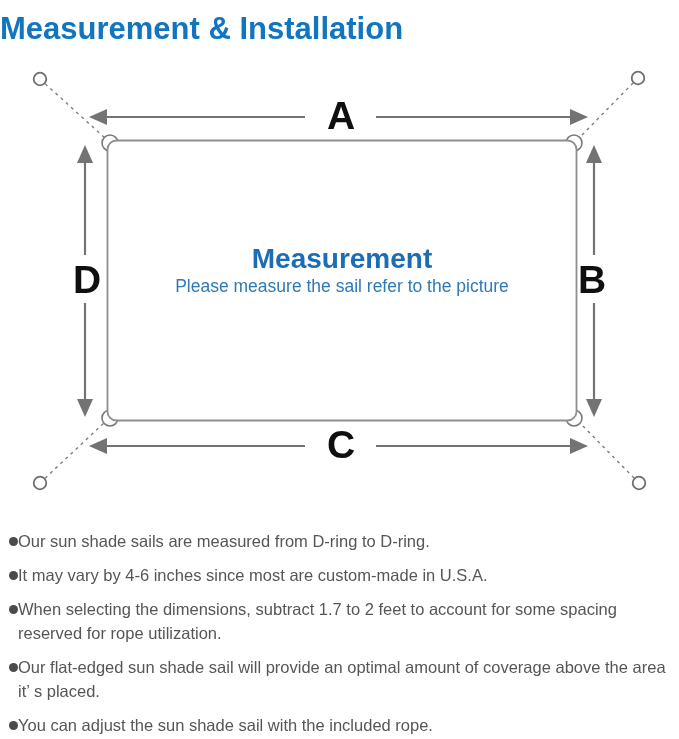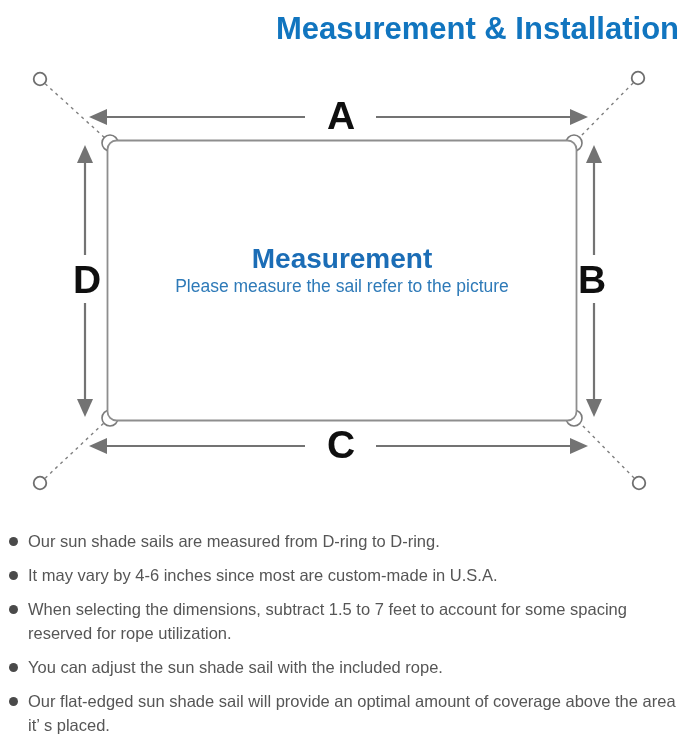--- a/index.html
+++ b/index.html
@@ -15,21 +15,21 @@
     width: 679px;
     height: 739px;
     background: #ffffff;
     position: relative;
   }
   h1.page-title {
     margin: 0;
     padding: 8px 0 0 0;
     height: 42px;
     line-height: 42px;
-    text-align: right;
+    text-align: left;
     font-size: 31px;
     font-weight: 700;
     color: #1175bf;
     letter-spacing: 0px;
   }
   svg.diagram {
     display: block;
     width: 679px;
     height: 470px;
   }
@@ -41,21 +41,20 @@
   .arrow-head     { fill: #737373; stroke: none; }
   text.dim-label  { font-family: "Liberation Sans", sans-serif; font-size: 39px; font-weight: 700; fill: #0f0f0f; text-anchor: middle; }
   text.center-title    { font-family: "Liberation Sans", sans-serif; font-size: 28px; font-weight: 700; fill: #1b6db6; text-anchor: middle; }
   text.center-subtitle { font-family: "Liberation Sans", sans-serif; font-size: 17.5px; font-weight: 400; fill: #2e7ab8; text-anchor: middle; }
   .notes {
     padding: 9px 2px 0 9px;
   }
   .note-item {
     display: flex;
     align-items: flex-start;
-    gap: 10px;
     margin-bottom: 10px;
     font-size: 16.5px;
     line-height: 24px;
     color: #565656;
   }
   .bullet-dot {
     flex: 0 0 auto;
     width: 9px;
     height: 9px;
     border-radius: 50%;
@@ -130,25 +129,25 @@
     <div class="note-item">
       <span class="bullet-dot"></span>
       <span class="note-text">Our sun shade sails are measured from D-ring to D-ring.</span>
     </div>
     <div class="note-item">
       <span class="bullet-dot"></span>
       <span class="note-text">It may vary by 4-6 inches since most are custom-made in U.S.A.</span>
     </div>
     <div class="note-item">
       <span class="bullet-dot"></span>
-      <span class="note-text">When selecting the dimensions, subtract 1.5 to 7 feet to account for some spacing reserved for rope utilization.</span>
+      <span class="note-text">When selecting the dimensions, subtract 1.7 to 2 feet to account for some spacing reserved for rope utilization.</span>
+    </div>
+    <div class="note-item">
+      <span class="bullet-dot"></span>
+      <span class="note-text">Our flat-edged sun shade sail will provide an optimal amount of coverage above the area it’ s placed.</span>
     </div>
     <div class="note-item">
       <span class="bullet-dot"></span>
       <span class="note-text">You can adjust the sun shade sail with the included rope.</span>
-    </div>
-    <div class="note-item">
-      <span class="bullet-dot"></span>
-      <span class="note-text">Our flat-edged sun shade sail will provide an optimal amount of coverage above the area it’ s placed.</span>
     </div>
   </div>
 
 </div>
 
 </body></html>

